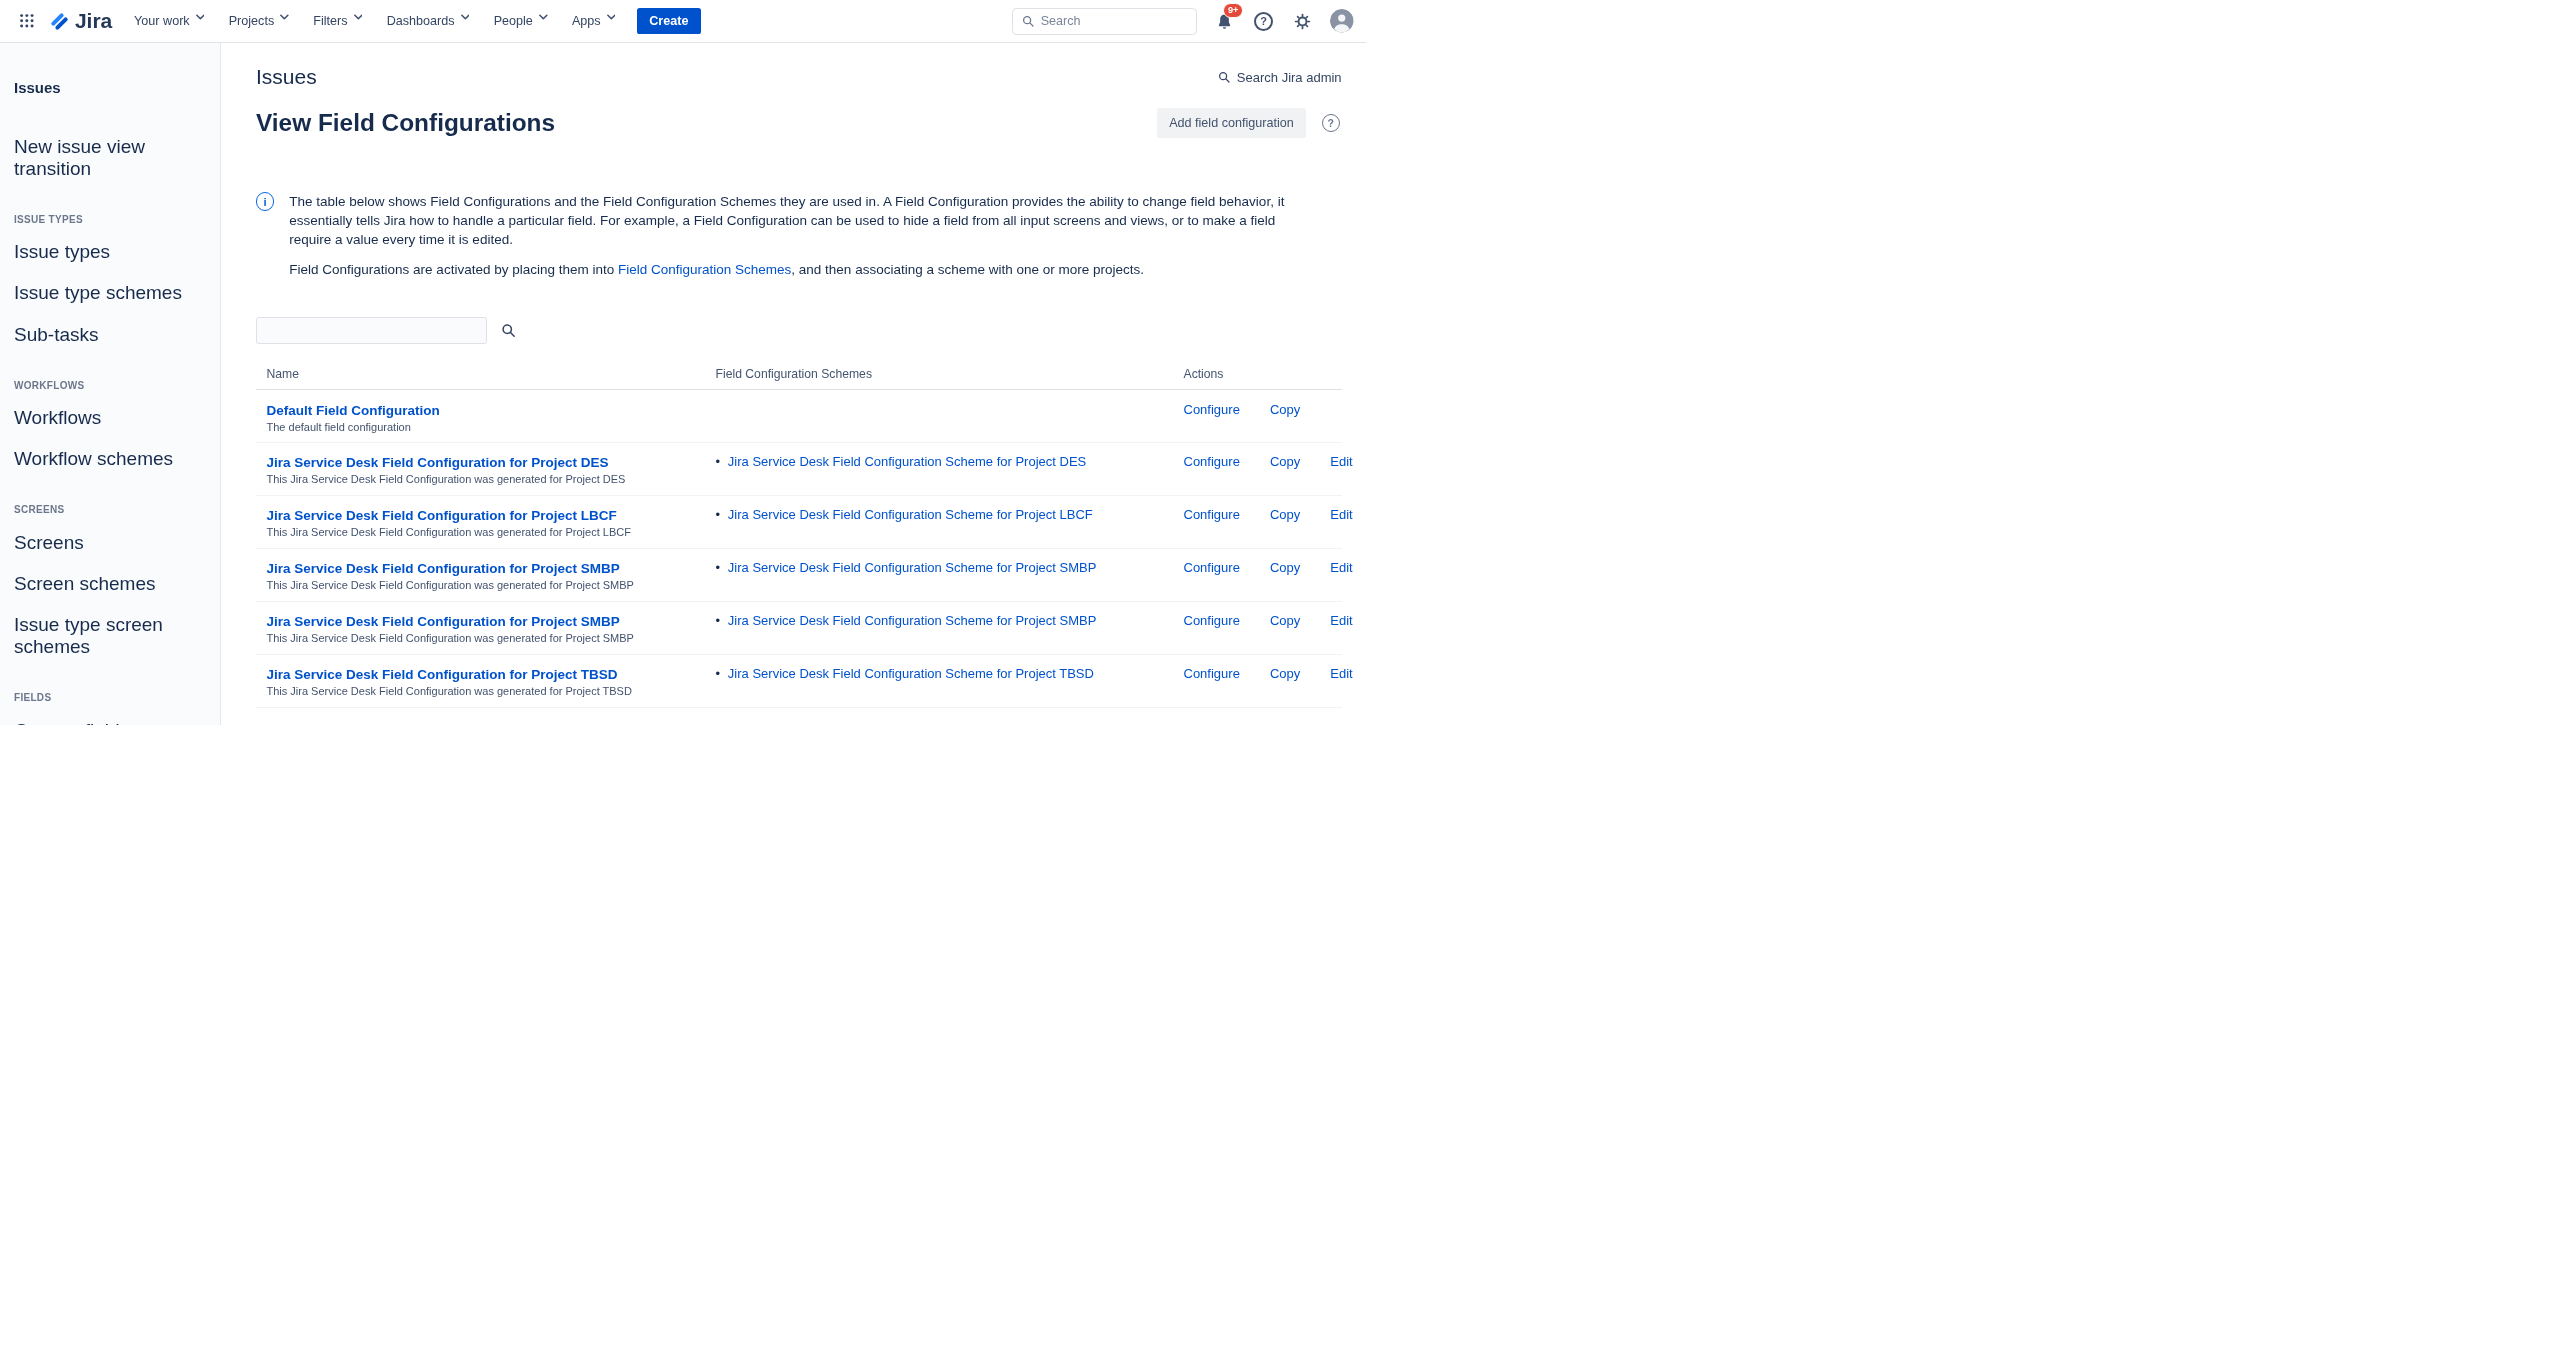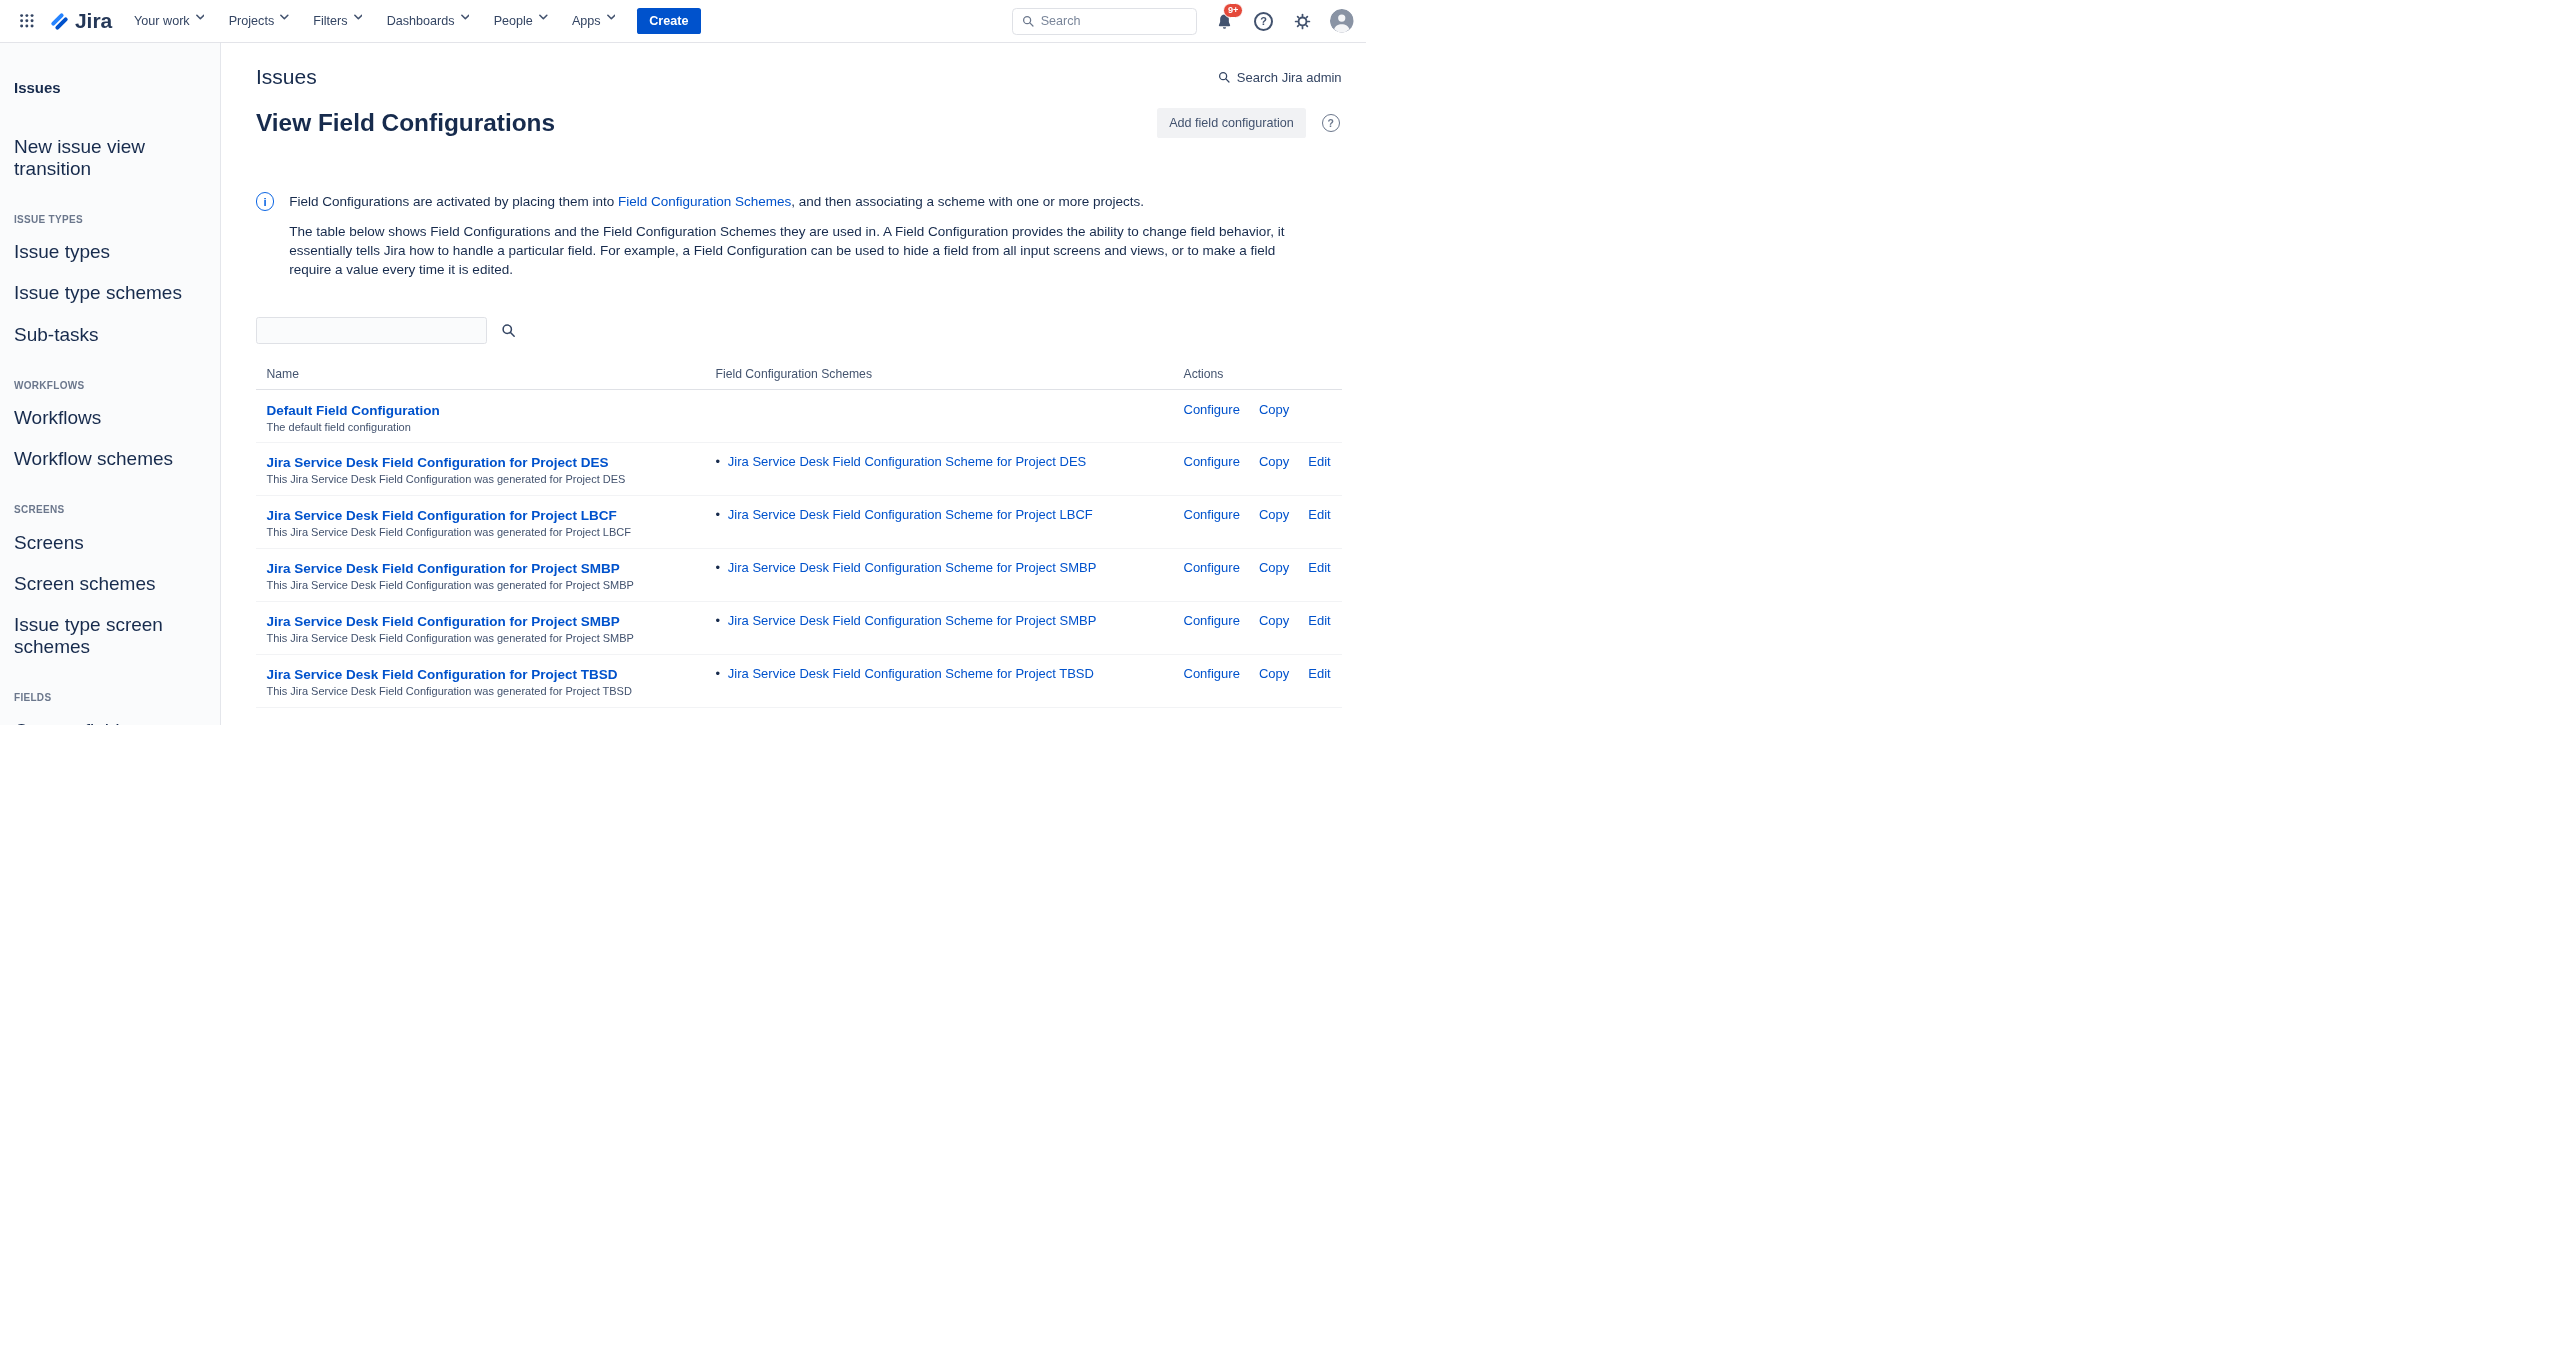--- a/index.html
+++ b/index.html
@@ -75,21 +75,21 @@
   .t-head, .t-row { display:grid; grid-template-columns:449px 468px 1fr; }
   .t-head { border-bottom:1.7px solid #DFE1E6; }
   .t-head > div { padding:7px 10.5px 8.7px; font-size:12.2px; color:#44546F; font-weight:500; }
   .t-row { border-bottom:0.9px solid #F2F3F5; }
   .t-row > div { padding:11.3px 10.5px 9.6px; }
   .row-name { font-size:13.5px; font-weight:700; color:var(--accent,#0052CC); display:inline-block; }
   .row-desc { font-size:11px; color:#42526E; margin-top:3px; }
   .scheme-cell { display:flex; align-items:flex-start; gap:7.8px; font-size:13px; }
   .bullet { color:#172B4D; line-height:1.25; }
   .scheme-link { color:var(--accent,#0052CC); line-height:1.25; }
-  .actions-cell { display:flex; gap:19px; font-size:13px; align-items:flex-start; }
+  .actions-cell { display:flex; gap:30px; font-size:13px; align-items:flex-start; }
   .action-link { color:var(--accent,#0052CC); }
 </style>
 </head>
 <body>
 
 <header class="topnav">
   <div class="nav-left">
     <button class="appswitcher">
       <svg width="15.7" height="15.7" viewBox="0 0 18 18">
         <g fill="#344563">
@@ -246,22 +246,22 @@
         <button class="add-btn">Add field configuration</button>
         <button class="icon-btn">
           <span class="help-outline">?</span>
         </button>
       </div>
     </div>
 
     <div class="info-row">
       <div class="info-icon">i</div>
       <div class="info-text">
+        <p>The table below shows Field Configurations and the Field Configuration Schemes they are used in. A Field Configuration provides the ability to change field behavior, it essentially tells Jira how to handle a particular field. For example, a Field Configuration can be used to hide a field from all input screens and views, or to make a field require a value every time it is edited.</p>
         <p><span>Field Configurations are activated by placing them into </span><a class="link">Field Configuration Schemes</a><span>, and then associating a scheme with one or more projects.</span></p>
-        <p>The table below shows Field Configurations and the Field Configuration Schemes they are used in. A Field Configuration provides the ability to change field behavior, it essentially tells Jira how to handle a particular field. For example, a Field Configuration can be used to hide a field from all input screens and views, or to make a field require a value every time it is edited.</p>
       </div>
     </div>
 
     <div class="filter-row">
       <input class="filter-input" type="text" value="" style="">
       <button class="filter-search-btn">
         <svg width="16.6" height="16.6" viewBox="0 0 24 24" fill="none" stroke="#344563" stroke-width="2.2">
           <circle cx="10.5" cy="10.5" r="6"></circle>
             <line x1="15.2" y1="15.2" x2="20.5" y2="20.5" stroke-linecap="round"></line>
         </svg>

